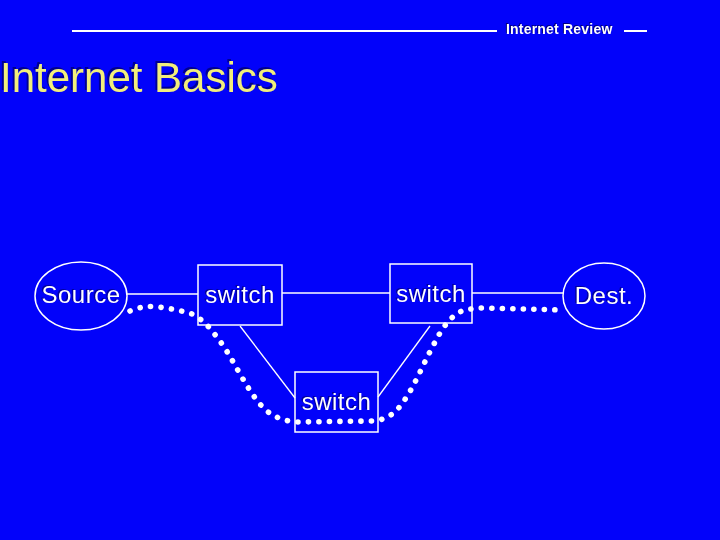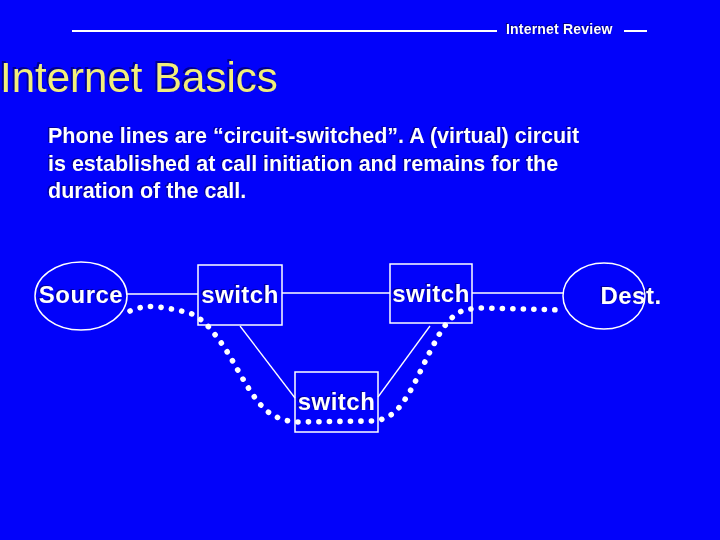--- a/index.html
+++ b/index.html
@@ -30,30 +30,30 @@
     color: var(--text-color,#ffffff);
     text-shadow:-1.5px -1.5px 0 rgba(0,0,60,0.5);
   }
   .diagram-svg { position:absolute; left:0; top:0; width:720px; height:540px; }
   .shape   { fill:none; stroke: var(--line-color,#ffffff); stroke-width:1.5; }
   .link    { fill:none; stroke: var(--line-color,#ffffff); stroke-width:1.3; }
   .dots    { fill:none; stroke: var(--line-color,#ffffff); stroke-width:5.6;
              stroke-linecap:round; stroke-dasharray:0.1 10.4; }
   .node-label {
     position:absolute; display:flex; align-items:center; justify-content:center;
-    font-size:24px; font-weight:bold; letter-spacing:0.5px;
+    font-size:24px; font-weight:normal; letter-spacing:0.5px;
     color: var(--text-color,#ffffff);
     text-shadow:-1.5px -1.5px 0 rgba(0,0,60,0.5);
     pointer-events:none; white-space:nowrap;
   }
   .lbl-source  { left:35px;  top:262px; width:92px; height:66px; }
   .lbl-switch1 { left:198px; top:265px; width:84px; height:60px; }
   .lbl-switch2 { left:390px; top:264px; width:82px; height:59px; }
   .lbl-switch3 { left:295px; top:372px; width:83px; height:60px; }
-  .lbl-dest    { left:590px; top:263px; width:82px; height:66px; }
+  .lbl-dest    { left:563px; top:263px; width:82px; height:66px; }
 </style>
 </head>
 <body>
 
 <div class="slide" style="--background: #0202FA; --title-color: #F2EE7B; --text-color: #FFFFFF; --line-color: #FFFFFF;">
 
   <svg class="diagram-svg" viewBox="0 0 720 540" xmlns="http://www.w3.org/2000/svg">
 
     <line class="link" x1="126" y1="294" x2="198" y2="294"></line>
     <line class="link" x1="282" y1="293" x2="390" y2="293"></line>
@@ -80,25 +80,20 @@
              Q 472 308 484 308
              L 562 310"></path>
   </svg>
 
   <div class="rule rule-long"></div>
   <div class="header-label">Internet Review</div>
   <div class="rule rule-short"></div>
 
   <h1 class="title">Internet Basics</h1>
 
-  <div class="body-text">
-    <div>Phone lines are “circuit-switched”. A (virtual) circuit</div>
-    <div>is established at call initiation and remains for the</div>
-    <div>duration of the call.</div>
-  </div>
 
   <div class="node-label lbl-source">Source</div>
   <div class="node-label lbl-switch1">switch</div>
   <div class="node-label lbl-switch2">switch</div>
   <div class="node-label lbl-switch3">switch</div>
   <div class="node-label lbl-dest">Dest.</div>
 
 </div>
 
 </body></html>

